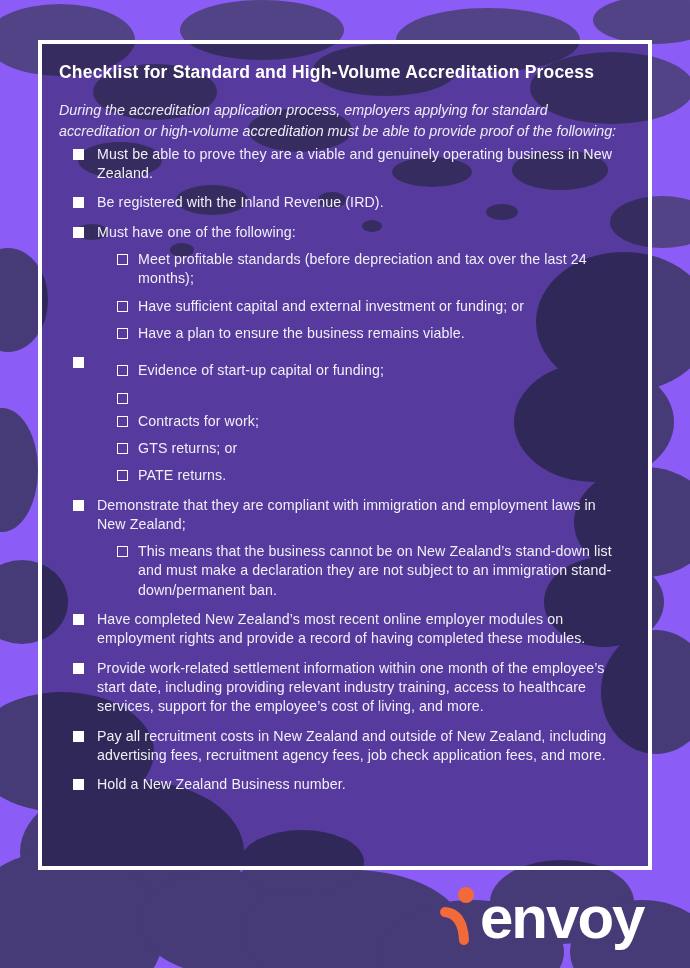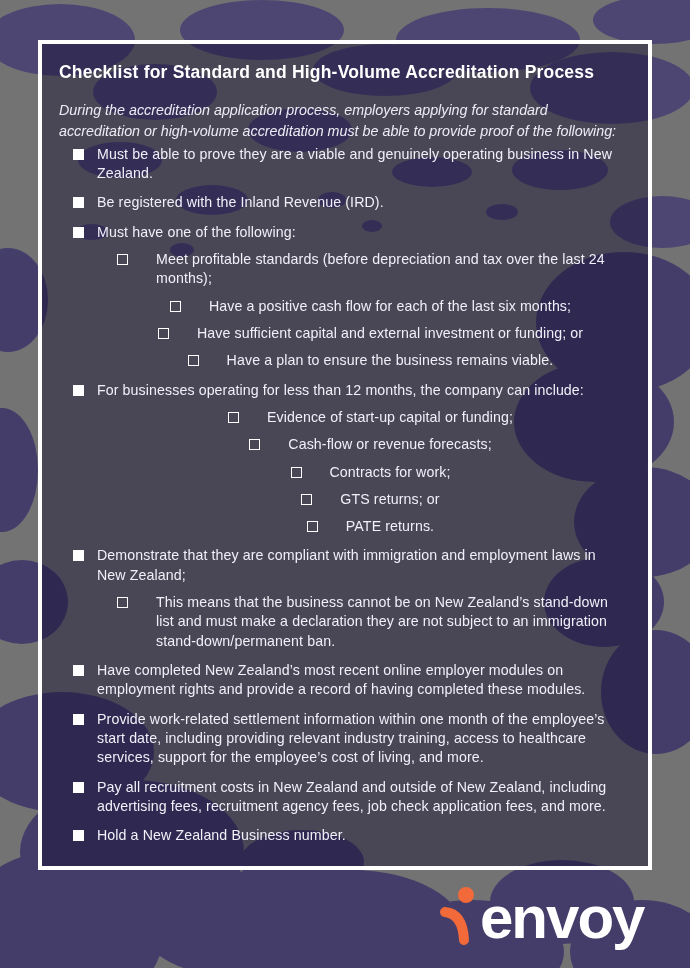--- a/index.html
+++ b/index.html
@@ -1,18 +1,18 @@
 <!DOCTYPE html>
 <html><head>
 <meta charset="utf-8">
 <style>
   html,body { margin:0; padding:0; background:#1d1840; }
   .canvas {
     position:relative; width:690px; height:968px; overflow:hidden;
-    background:#737373;
+    background:#8b5cf6;
     font-family:"Liberation Sans", sans-serif;
   }
   .map { position:absolute; left:0; top:0; width:690px; height:968px; display:block; }
 
   .panel {
     position:absolute; left:38px; top:40px; width:614px; height:830px;
     border:4px solid #ffffff; box-sizing:border-box;
     background:rgba(22,17,50,0.45);
     padding:12px 16px 0 17px;
   }
@@ -30,21 +30,21 @@
     flex:0 0 auto; width:11px; height:11px; margin-top:4px; background:#ffffff;
   }
   .sqo {
     flex:0 0 auto; width:9px; height:9px; margin-top:4px;
     border:1.6px solid #ffffff; background:transparent;
   }
   .ibody { flex:1 1 auto; min-width:0; }
   .itext, .stext {
     color:#f1eff8; font-size:14.2px; line-height:1.36; letter-spacing:0.1px;
   }
-  .sub { display:flex; gap:28px; margin:8px 0 8px 20px; padding-right:4px;justify-content:center; }
+  .sub { display:flex; gap:10px; margin:8px 0 8px 20px; padding-right:4px; }
   .sub:last-child { margin-bottom:0; }
 
   .logo { position:absolute; right:34px; top:880px; width:218px; height:74px; }
   .logo svg { display:block; }
 </style>
 </head>
 <body>
 
 <div class="canvas">
 
@@ -113,44 +113,38 @@
       <div class="item">
         <span class="sq"></span>
         <div class="ibody">
           <div class="itext">Must have one of the following:</div>
           <div class="sub">
             <span class="sqo"></span>
             <div class="stext">Meet profitable standards (before depreciation and tax over the last 24 months);</div>
           </div>
           <div class="sub">
             <span class="sqo"></span>
-            <div class="stext">Have a positive cash flow for each of the last six months;</div>
-          </div>
-          <div class="sub">
-            <span class="sqo"></span>
             <div class="stext">Have sufficient capital and external investment or funding; or</div>
           </div>
           <div class="sub">
             <span class="sqo"></span>
             <div class="stext">Have a plan to ensure the business remains viable.</div>
           </div>
         </div>
       </div>
 
       <div class="item">
         <span class="sq"></span>
         <div class="ibody">
-          <div class="itext">For businesses operating for less than 12 months, the company can include:</div>
           <div class="sub">
             <span class="sqo"></span>
             <div class="stext">Evidence of start-up capital or funding;</div>
           </div>
           <div class="sub">
             <span class="sqo"></span>
-            <div class="stext">Cash-flow or revenue forecasts;</div>
           </div>
           <div class="sub">
             <span class="sqo"></span>
             <div class="stext">Contracts for work;</div>
           </div>
           <div class="sub">
             <span class="sqo"></span>
             <div class="stext">GTS returns; or</div>
           </div>
           <div class="sub">

